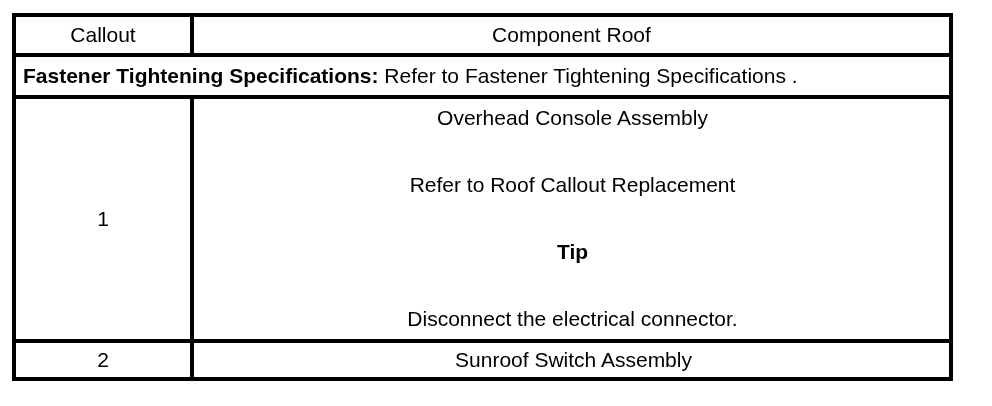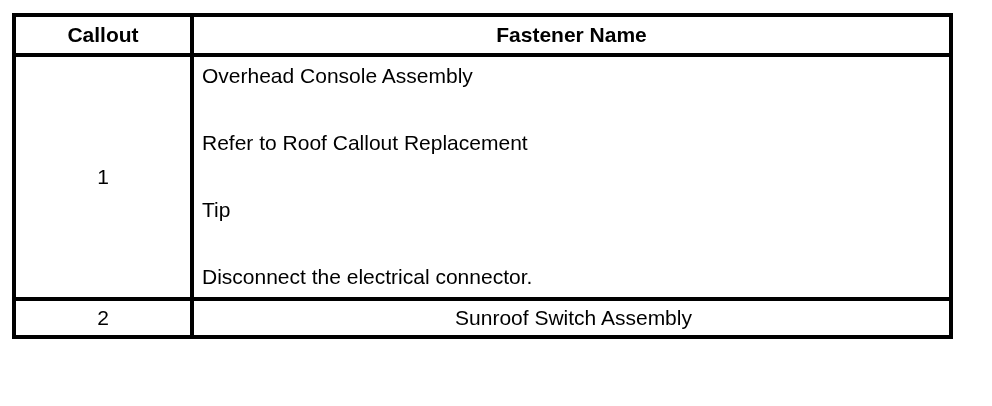--- a/index.html
+++ b/index.html
@@ -26,21 +26,21 @@
   }
   col.col-callout { width: 178px; }
   col.col-name    { width: 759px; }
   th, td {
     border: 4px solid #000000;
     font-size: 21px;
     color: #000000;
     box-sizing: border-box;
   }
   th.header-cell {
-    font-weight: bold;
+    font-weight: normal;
     text-align: center;
     vertical-align: middle;
     height: 40px;
     padding: 0;
   }
   td.spec-cell {
     height: 42px;
     vertical-align: middle;
     text-align: left;
     padding: 2px 4px 2px 7px;
@@ -49,53 +49,56 @@
   }
   td.spec-cell .bold { font-weight: bold; }
   td.callout-cell {
     text-align: center;
     vertical-align: middle;
     padding: 0;
     font-weight: normal;
   }
   td.content-cell {
     vertical-align: top;
-    text-align: left;
+    text-align: center;
     padding: 7px 6px 8px 8px;
   }
   td.content-cell p {
     margin: 0 0 44px 0;
     line-height: 23px;
   }
   td.content-cell p:last-child { margin-bottom: 0; }
-  td.content-cell p.bold { font-weight: normal; }
+  td.content-cell p.bold { font-weight: bold; }
   tr.row-main  { height: 244px; }
   tr.row-last td { height: 38px; }
   td.single-cell {
     vertical-align: middle;
     text-align: center;
     padding: 2px 4px 2px 8px;
   }
 </style>
 </head>
 <body>
 
 <div class="page">
   <table class="component-table">
     <colgroup>
       <col class="col-callout">
       <col class="col-name">
     </colgroup>
     <thead>
       <tr>
         <th class="header-cell">Callout</th>
-        <th class="header-cell">Fastener Name</th>
+        <th class="header-cell">Component Roof</th>
       </tr>
     </thead>
     <tbody>
+      <tr>
+        <td class="spec-cell" colspan="2"><span class="bold">Fastener Tightening Specifications:</span><span> Refer to Fastener Tightening Specifications .</span></td>
+      </tr>
       <tr class="row-main">
         <td class="callout-cell">1</td>
         <td class="content-cell">
           <p>Overhead Console Assembly</p>
           <p>Refer to Roof Callout Replacement</p>
           <p class="bold">Tip</p>
           <p>Disconnect the electrical connector.</p>
         </td>
       </tr>
       <tr class="row-last">

